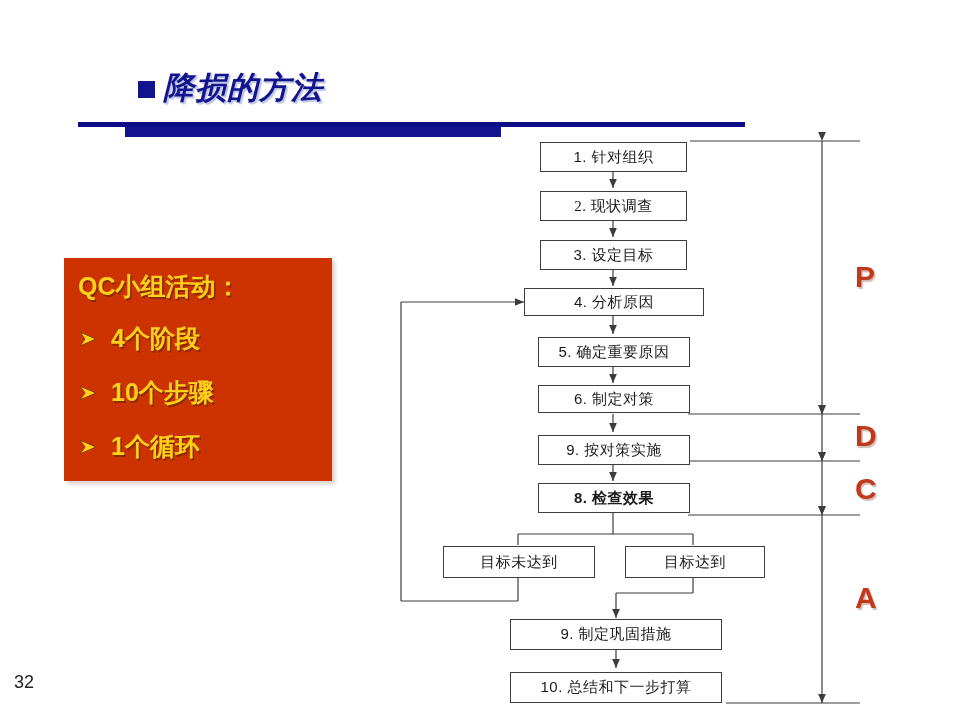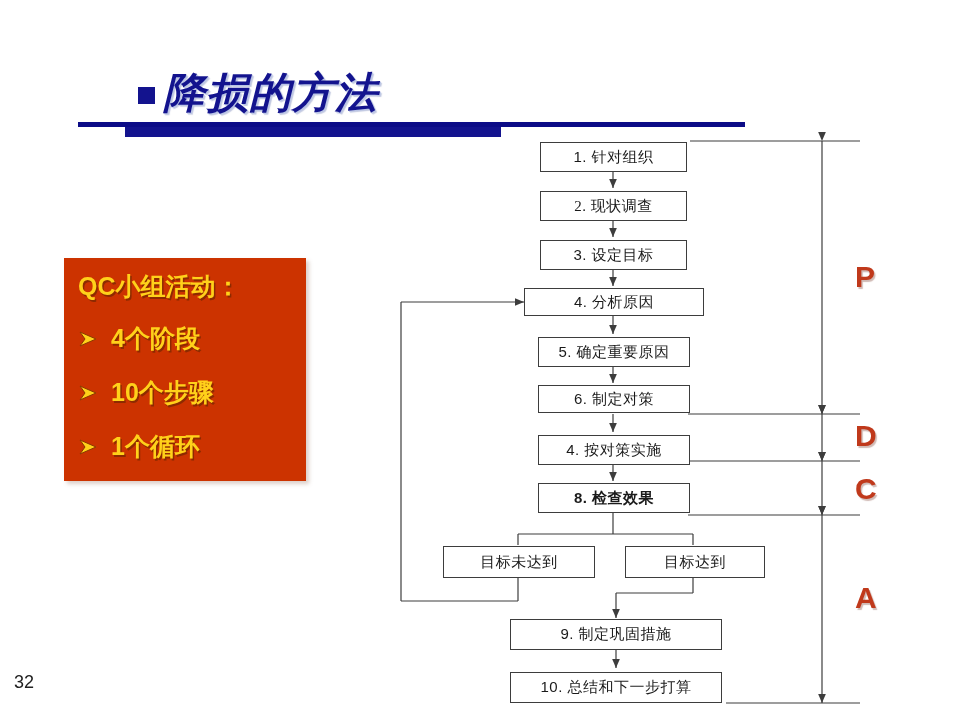--- a/index.html
+++ b/index.html
@@ -29,21 +29,21 @@
   }
   .title-bullet {
     width: 17px;
     height: 17px;
     background: #13138e;
     display: inline-block;
     position: relative;
     top: 2px;
   }
   .title-text {
-    font-size: 42px;
+    font-size: 31px;
     font-weight: bold;
     font-style: italic;
     color: #13138e;
     letter-spacing: 1px;
     line-height: 1;
     text-shadow: 1px 1px 0 #b9c4e6, 2px 2px 1px rgba(150,160,200,0.55);
     white-space: nowrap;
   }
   .bar-thin {
     position: absolute;
@@ -64,20 +64,21 @@
 
   
   .red-box {
     position: absolute;
     left: 64px;
     top: 258px;
     width: 242px;
     height: 223px;
     background: #cc3300;
     box-shadow: 3px 3px 4px rgba(140,100,80,0.30);
+    padding-left: 26px;
   }
   .red-heading {
     position: absolute;
     left: 14px;
     top: 12px;
     font-size: 25px;
     font-weight: bold;
     color: #ffd11a;
     text-shadow: 1.5px 1.5px 0 rgba(120,40,0,0.75);
     white-space: nowrap;
@@ -241,21 +242,21 @@
   <div class="node" style="left:524px; top:288px; width:180px; height:28px;">
     <span>4. 分析原因</span>
   </div>
   <div class="node" style="left:538px; top:337px; width:152px; height:30px;">
     <span>5. 确定重要原因</span>
   </div>
   <div class="node" style="left:538px; top:385px; width:152px; height:28px;">
     <span>6. 制定对策</span>
   </div>
   <div class="node" style="left:538px; top:435px; width:152px; height:30px;">
-    <span>4. 按对策实施</span>
+    <span>9. 按对策实施</span>
   </div>
   <div class="node" style="left:538px; top:483px; width:152px; height:30px;font-weight:bold;">
     <span>8. 检查效果</span>
   </div>
 
   <div class="node" style="left:443px; top:546px; width:152px; height:32px;">
     <span>目标未达到</span>
   </div>
   <div class="node" style="left:625px; top:546px; width:140px; height:32px;">
     <span>目标达到</span>

